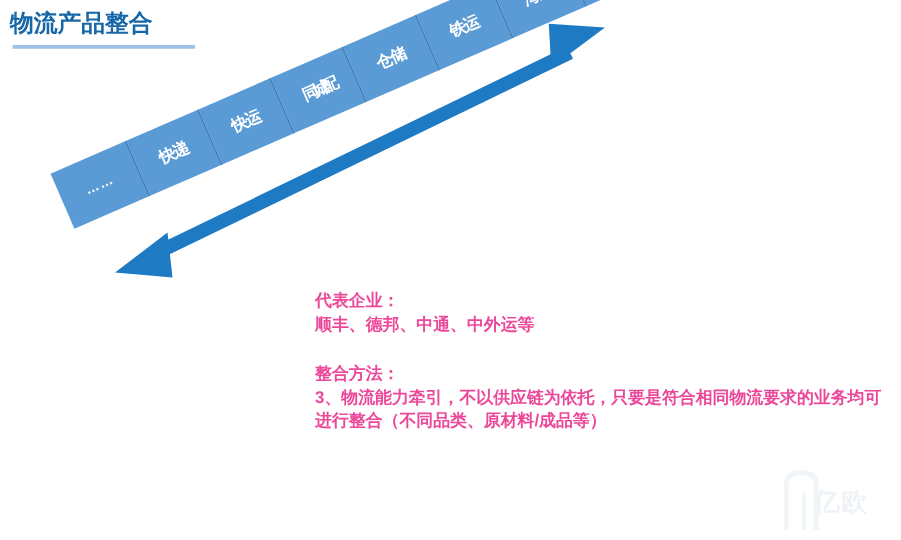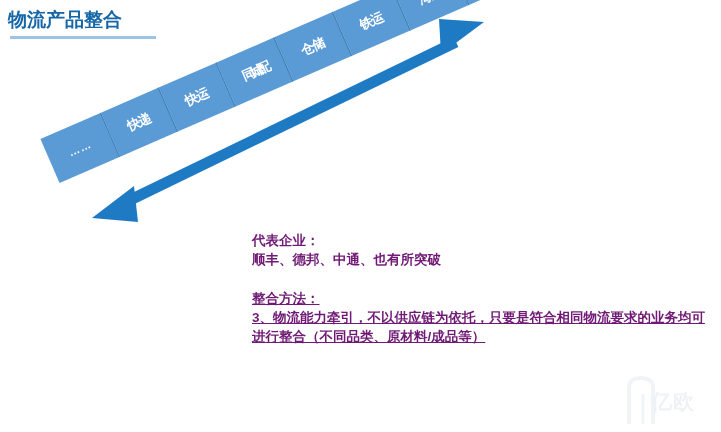--- a/index.html
+++ b/index.html
@@ -98,27 +98,27 @@
     font-weight: bold;
   }
   
   .bar-seg.squeeze .seg-label {
     letter-spacing: -4.5px;
   }
 
   
   .text-block {
     position: absolute;
-    color: #701a75;
+    color: #ec4899;
     font-weight: bold;
     font-size: 13.5px;
     line-height: 19px;
   }
   #block-companies { left: 252px; top: 231px; width: 300px; }
-  #block-method    { left: 252px; top: 289px; width: 462px; text-decoration: underline; }
+  #block-method    { left: 252px; top: 289px; width: 462px; }
   #block-note      { left: 252px; top: 371px; width: 466px; }
 
   .text-line { white-space: nowrap; }
   #block-method .text-line,
   #block-note .text-line { white-space: normal; }
 
   
   #watermark {
     position: absolute;
     right: 6px;
@@ -181,21 +181,21 @@
     <div class="bar-seg" style="left:383px;width:64px;">
       <span class="seg-label">海运</span>
     </div>
     <div class="bar-seg dots" style="left:447px;width:73px;">
       
     </div>
   </div>
 
   <div id="block-companies" class="text-block">
     <div class="text-line">代表企业：</div>
-    <div class="text-line">顺丰、德邦、中通、也有所突破</div>
+    <div class="text-line">顺丰、德邦、中通、中外运等</div>
   </div>
 
   <div id="block-method" class="text-block">
     <div class="text-line">整合方法：</div>
     <div class="text-line">3、物流能力牵引，不以供应链为依托，只要是符合相同物流要求的业务均可进行整合（不同品类、原材料/成品等）</div>
   </div>
 
 
   <div id="watermark">
     <svg viewBox="0 0 92 56" width="92" height="56" xmlns="http://www.w3.org/2000/svg">

